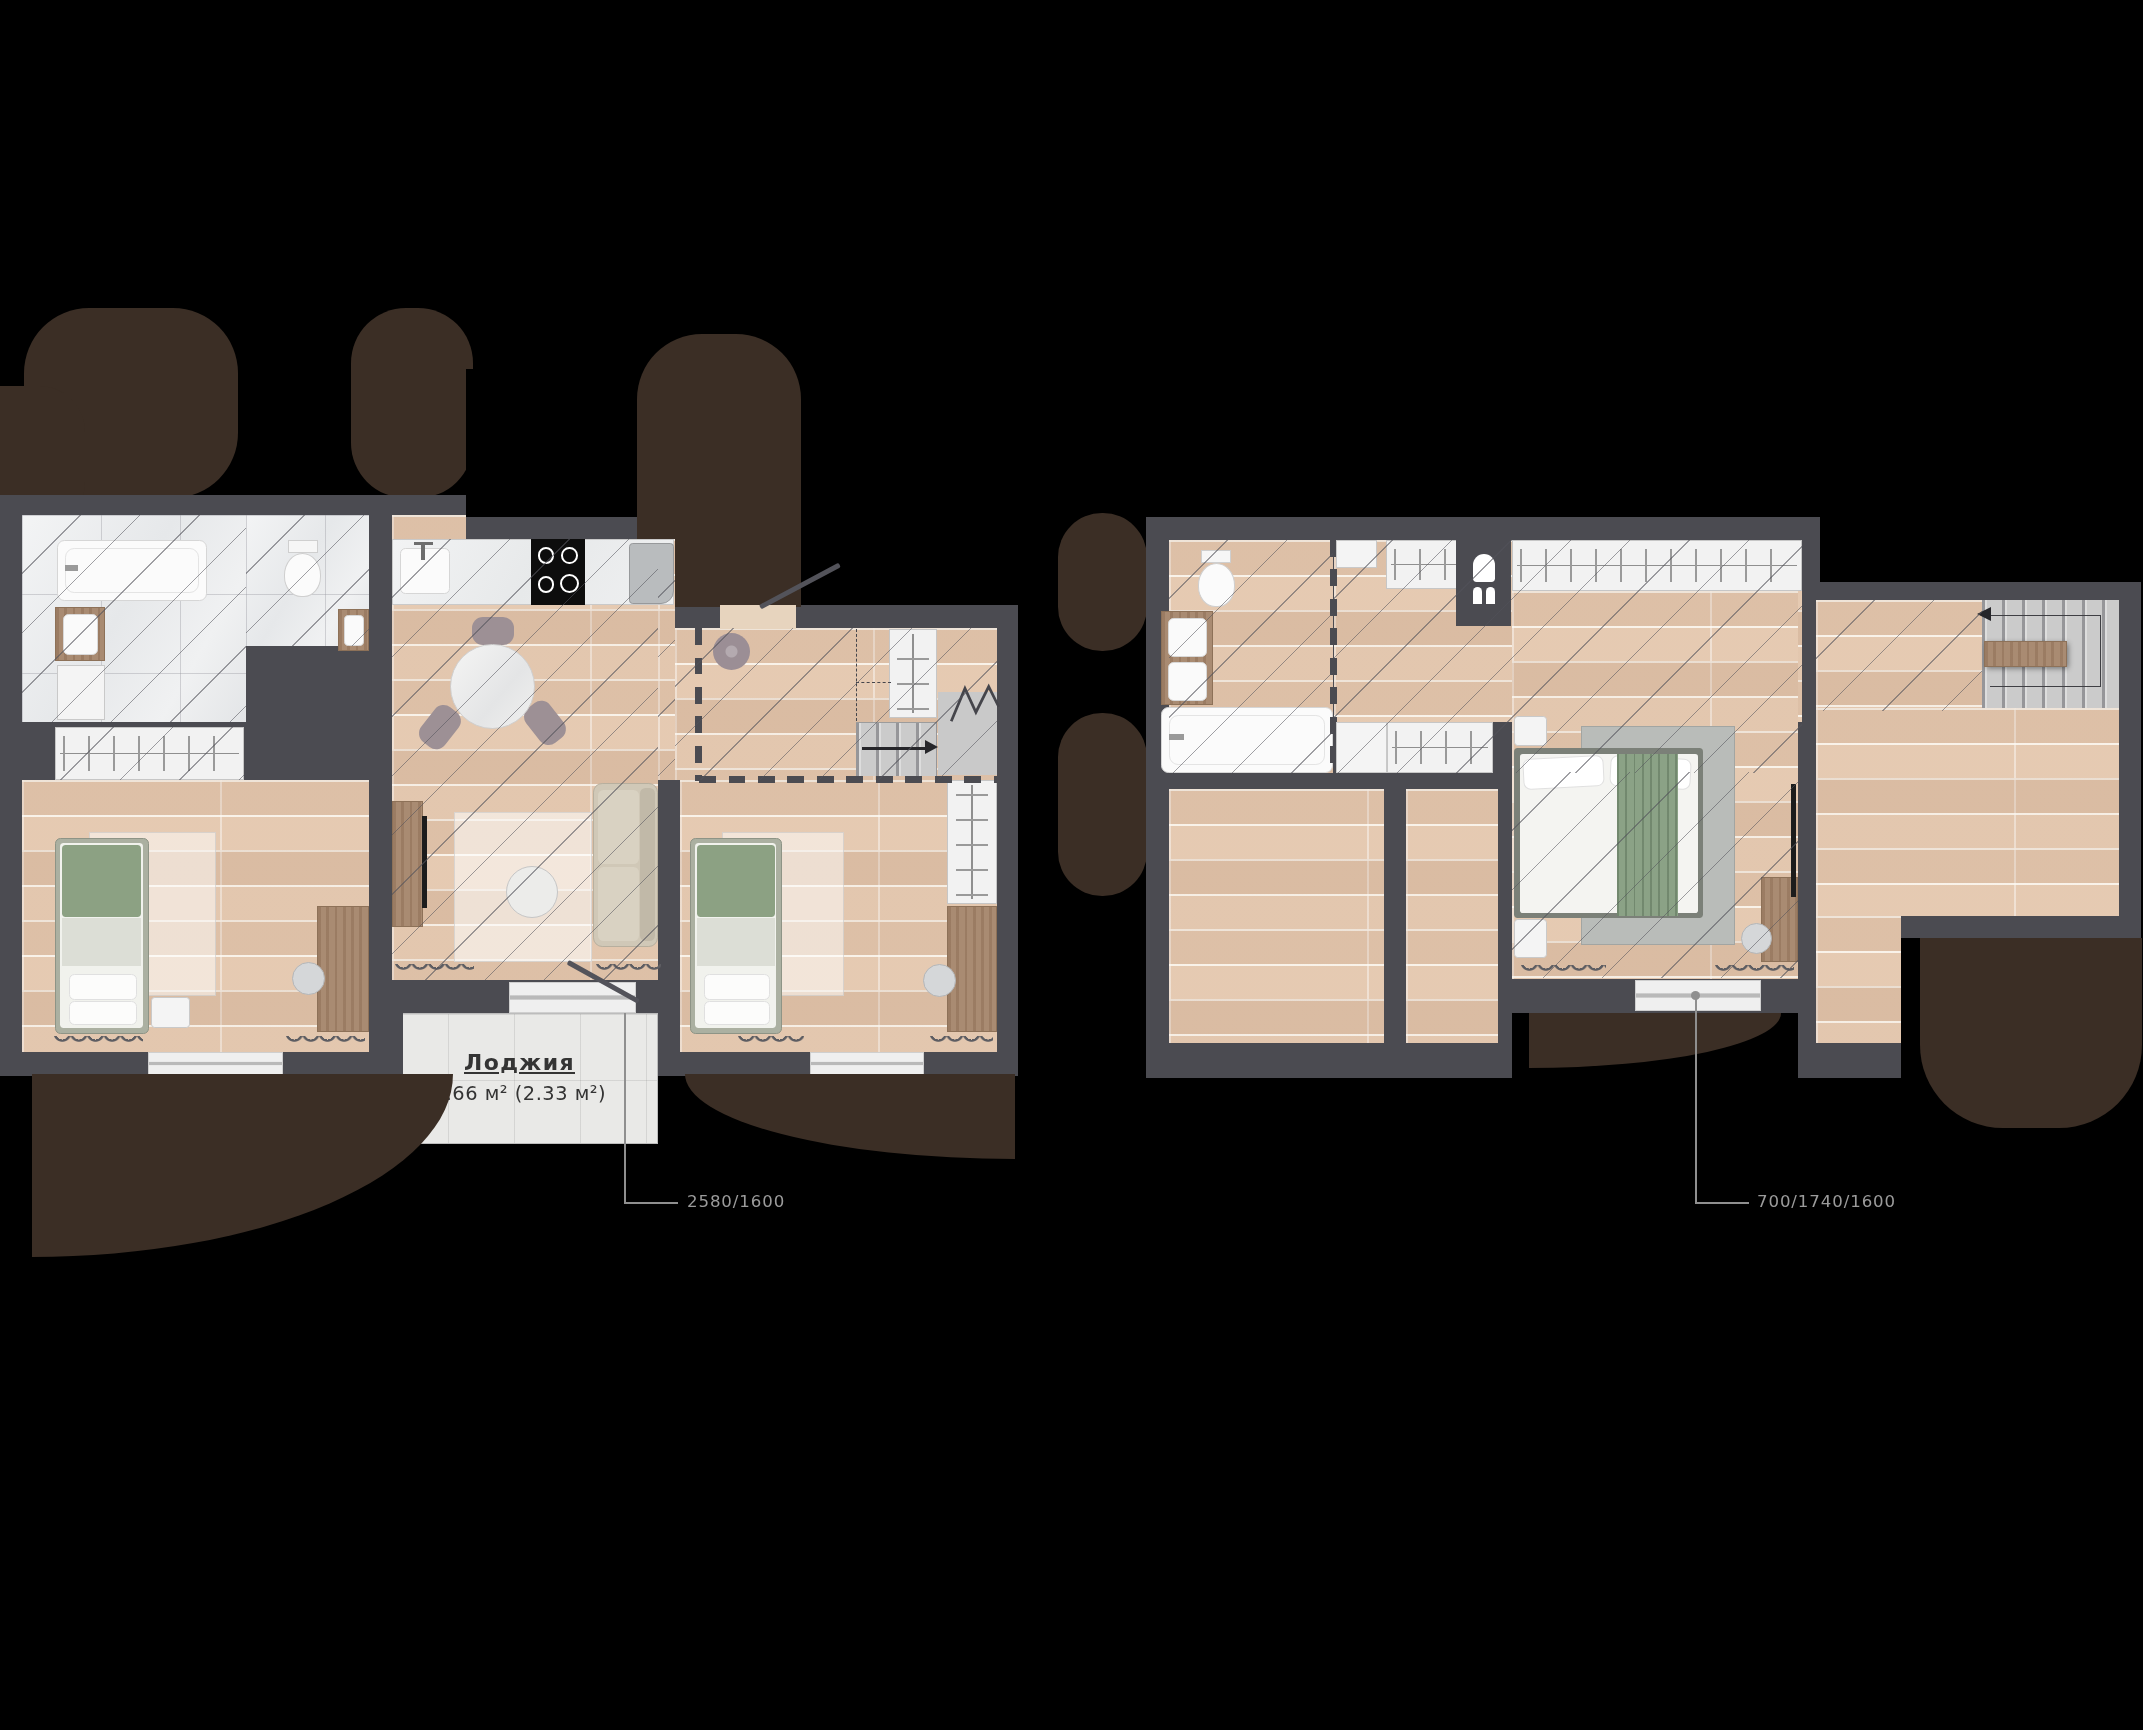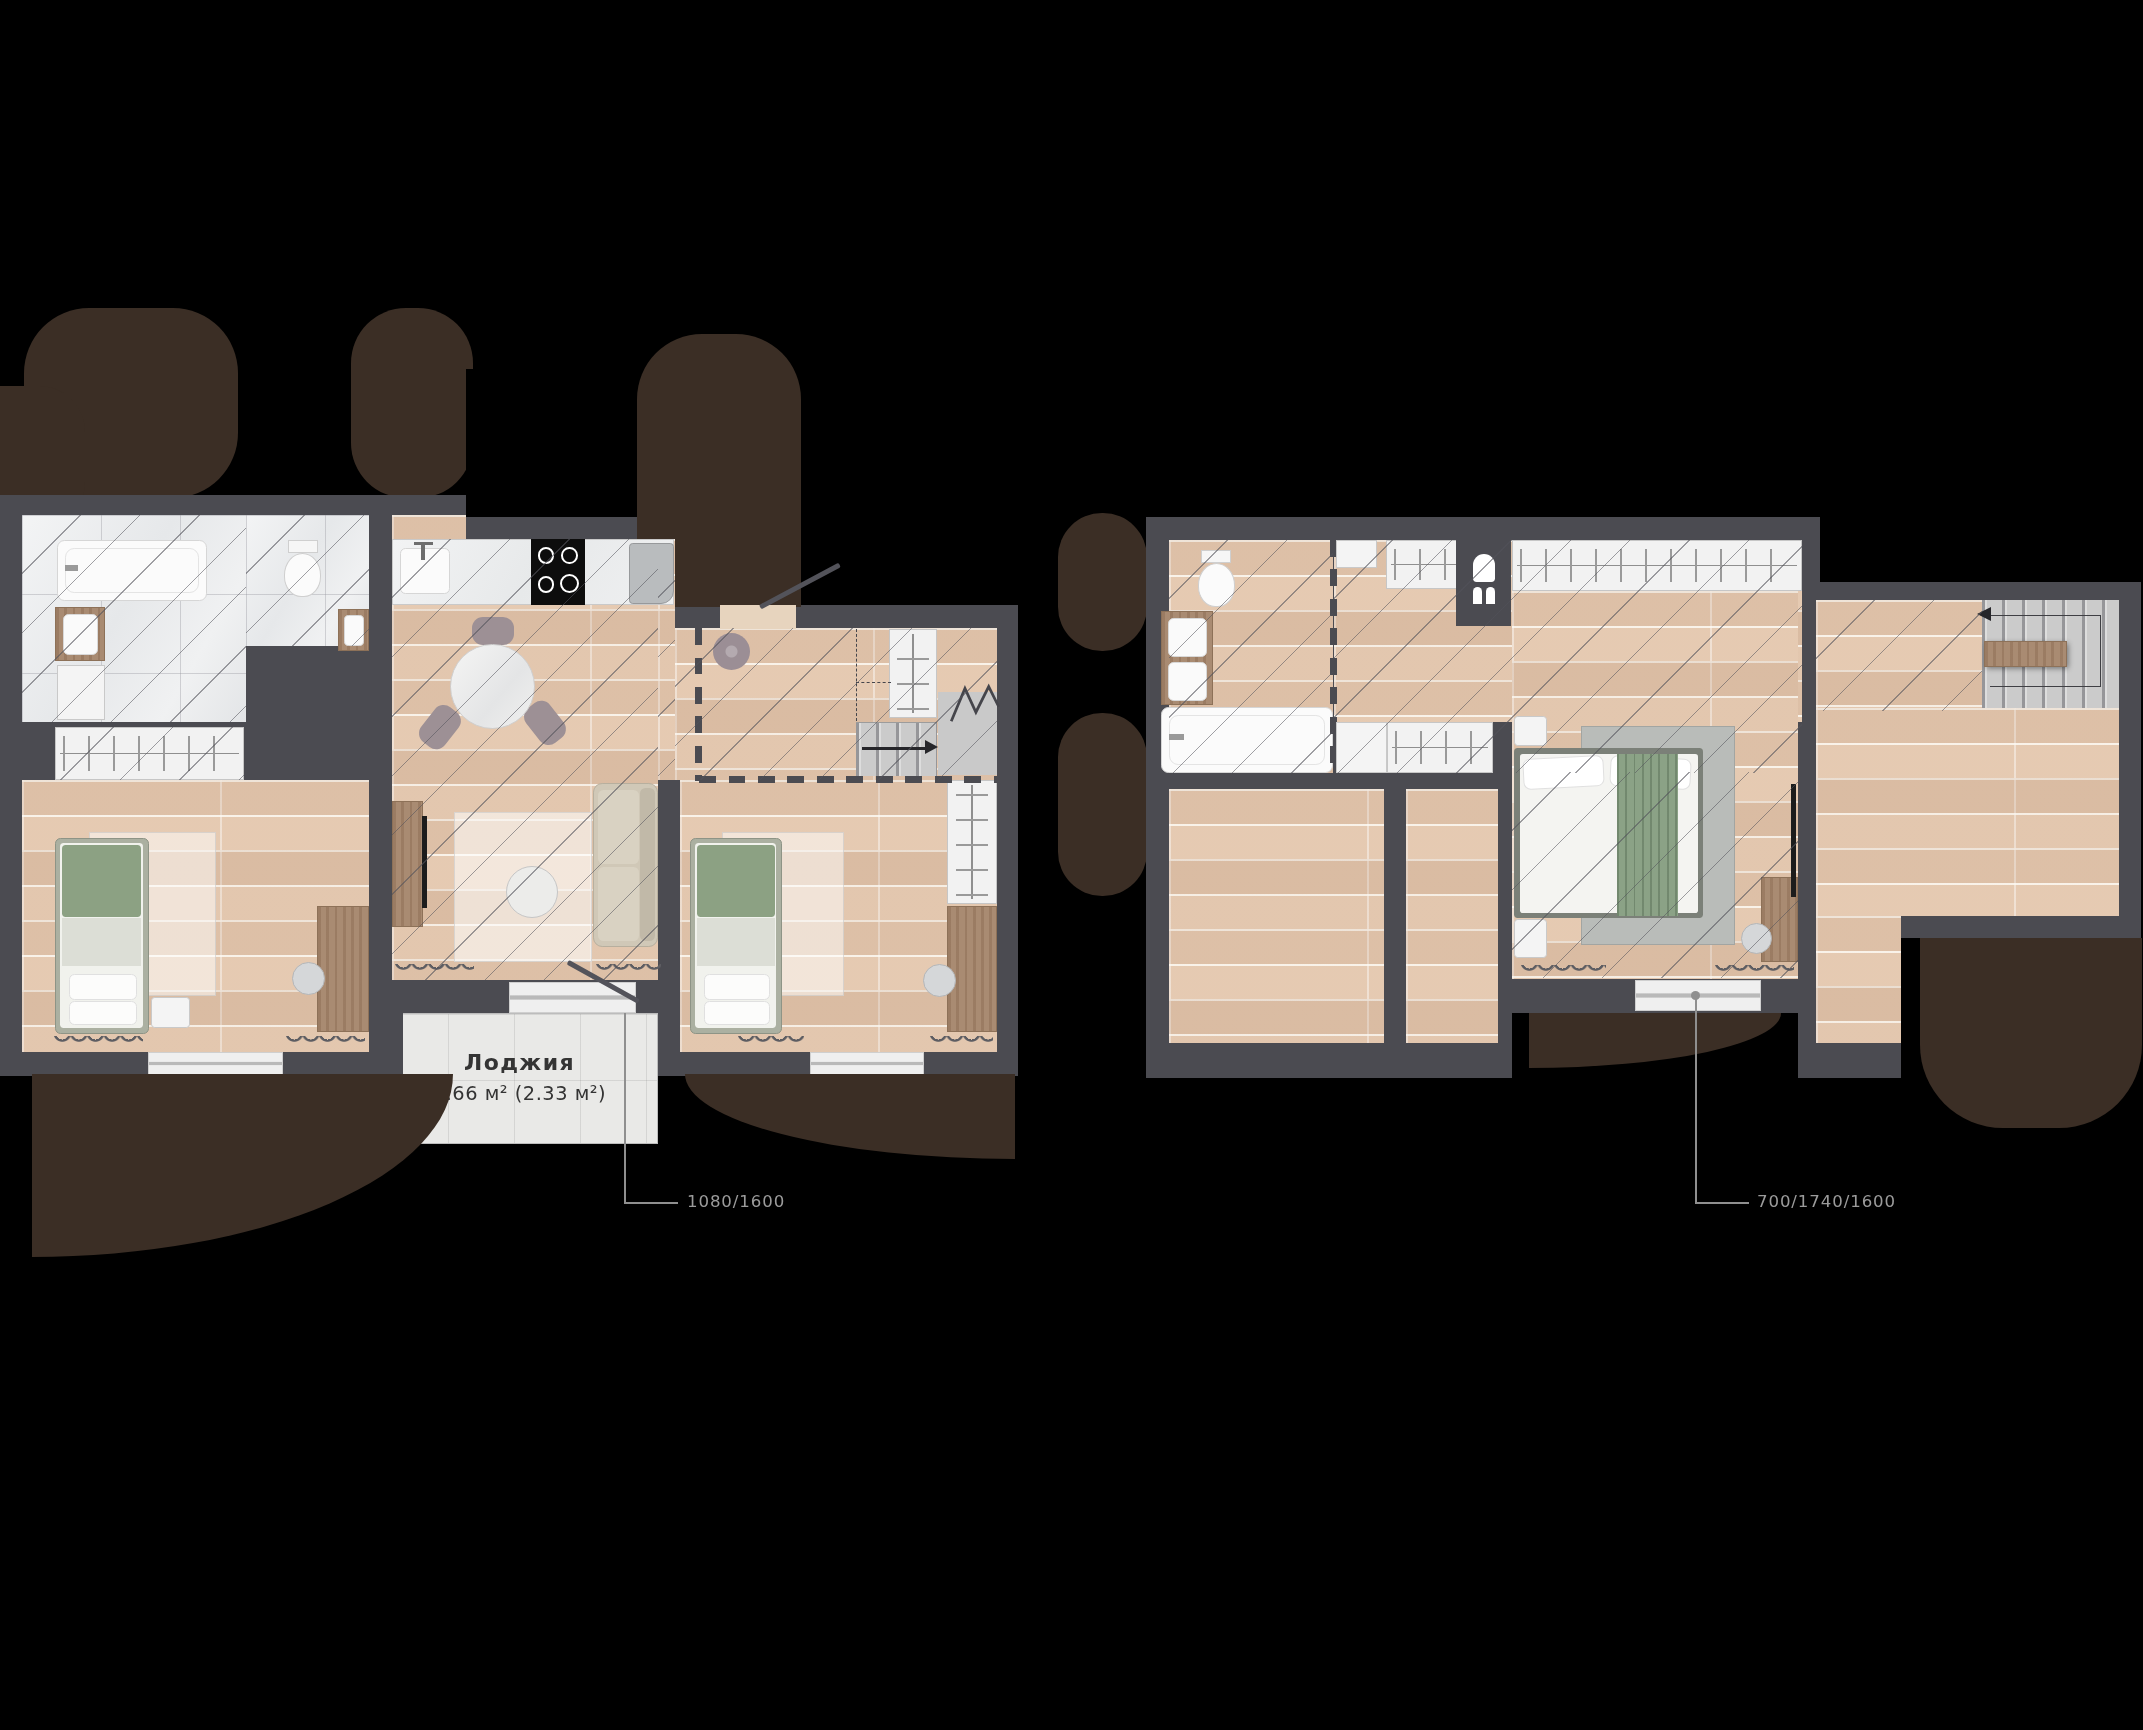--- a/index.html
+++ b/index.html
@@ -38,21 +38,21 @@
     background-image:repeating-linear-gradient(90deg, rgba(70,70,78,.40) 0 2.8px, rgba(255,255,255,.35) 2.8px 4.6px, transparent 4.6px 20px);}
   .landing{background:#c9c9c9;}
   .window-h{background:linear-gradient(180deg,#efefef 0 40%,#b9b9b9 45% 55%,#efefef 60% 100%);border:0.9px solid #cfcfcf;}
   .wavy{height:8.3px;background-image:radial-gradient(circle at 8.3px -2.8px, rgba(0,0,0,0) 6.5px, #5d5d62 6.5px, #5d5d62 8.3px, rgba(0,0,0,0) 9.2px);background-size:16.6px 8.3px;background-repeat:repeat-x;background-position:0 0;}
   .dash-bold-h{background:repeating-linear-gradient(90deg,#4b4b51 0 16.6px,transparent 16.6px 29.5px);}
   .dash-bold-v{background:repeating-linear-gradient(180deg,#4b4b51 0 16.6px,transparent 16.6px 29.5px);}
   .dash-thin-v{border-left:1.8px dashed #45454b;}
   .dash-thin-h{border-top:1.8px dashed #45454b;}
   .leader{background:#8f8f8f;}
   .dim{font-size:16.6px;font-weight:400;color:#9b9b9b;letter-spacing:0.9px;white-space:nowrap;}
-  .lbl1{font-size:22px;font-weight:600;color:#343434;letter-spacing:1.4px;text-align:center;}
+  .lbl1{font-size:22px;font-weight:600;color:#343434;letter-spacing:1.4px;text-align:center;text-decoration:underline;}
   .lbl2{font-size:19.4px;font-weight:500;color:#343434;letter-spacing:0.5px;text-align:center;}
   .wooddark{background:#a98b72;background-image:repeating-linear-gradient(90deg,rgba(90,55,30,.18) 0 2.8px,transparent 2.8px 8.3px);border:0.9px solid #8d7158;}
   .door-leaf{background:#53535a;border-radius:1.8px;}
   .bed-frame{background:#abb0a1;border:1.8px solid #8e9486;border-radius:5.5px;}
   .sofa{background:#d0c8b7;border:1.8px solid #b7af9e;border-radius:9.2px;}
   .chair-office{background:#d5d7d9;border:1.8px solid #b4b6b8;border-radius:50%;}
   .fixture{background:#fbfbfb;border:1.8px solid #d6d6d6;border-radius:9.2px;}
 </style>
 </head>
 <body>
@@ -188,21 +188,21 @@
   <div class="window-h" style="left:509px;top:982px;width:127px;height:31px;"></div>
   <div class="door-leaf" style="left:569px;top:960px;width:81px;height:4.6px;transform:rotate(29deg);transform-origin:0 0;"></div>
   <div class="lbl1" style="left:381px;top:1050px;width:277px;">Лоджия</div>
   <div class="lbl2" style="left:381px;top:1082px;width:277px;">4.66 м² (2.33 м²)</div>
 
   <div class="blob" style="left:32px;top:1074px;width:421px;height:183px;border-radius:0 0 100% 0;"></div>
   <div class="blob" style="left:685px;top:1074px;width:330px;height:85px;border-radius:0 0 0 100%;"></div>
 
   <div class="leader" style="left:624px;top:1013px;width:1.8px;height:189px;"></div>
   <div class="leader" style="left:624px;top:1202px;width:54px;height:1.8px;"></div>
-  <div class="dim" style="left:687px;top:1192px;">1080/1600</div>
+  <div class="dim" style="left:687px;top:1192px;">2580/1600</div>
 
   <div class="wall" style="left:1146px;top:517px;width:995px;height:561px;"></div>
   <div class="black" style="left:1820px;top:517px;width:321px;height:65px;"></div>
   <div class="black" style="left:1901px;top:938px;width:240px;height:151px;"></div>
   <div class="black" style="left:1512px;top:1013px;width:286px;height:76px;"></div>
 
   <div class="wood" style="left:1169px;top:540px;width:164px;height:233px;"></div>
   <div class="wood" style="left:1334px;top:540px;width:468px;height:182px;"></div>
   <div class="wood" style="left:1512px;top:591px;width:286px;height:388px;"></div>
   <div class="wood" style="left:1169px;top:789px;width:215px;height:254px;"></div>

